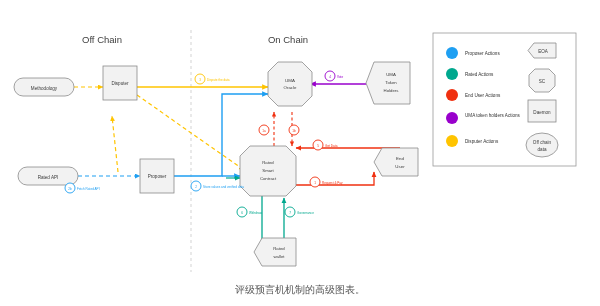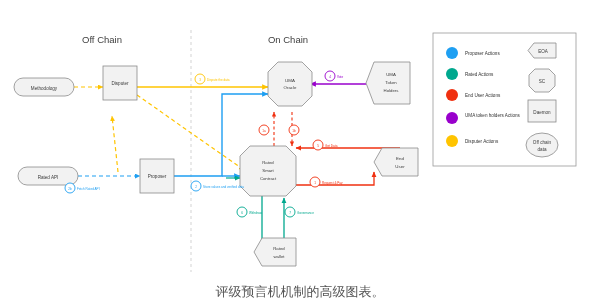--- a/index.html
+++ b/index.html
@@ -6,21 +6,21 @@
   body{
     width:600px;height:306px;
     background:#ffffff;
     font-family:"Liberation Sans", sans-serif;
     overflow:hidden;
     position:relative;
   }
   #canvas{position:absolute;left:0;top:0;width:492px;height:306px;}
   .cap{
     position:absolute;left:0;top:283px;width:600px;
-    text-align:center;font-size:13px;color:#555;
+    text-align:center;font-size:10px;color:#555;
     font-family:"DejaVu Sans", sans-serif;
   }
   svg{display:block;}
   .nodeLabel{font-family:"Liberation Sans",sans-serif;fill:#3b3b3b;}
   .sectionTitle{font-family:"Liberation Sans",sans-serif;fill:#3f3f3f;font-size:9.5px;}
   .stepTxt{font-family:"Liberation Sans",sans-serif;font-size:3.1px;}
   .legendTxt{font-family:"Liberation Sans",sans-serif;font-size:4.6px;fill:#333;}
   .shapeTxt{font-family:"Liberation Sans",sans-serif;font-size:4.6px;fill:#3b3b3b;}
 </style>
 </head>

